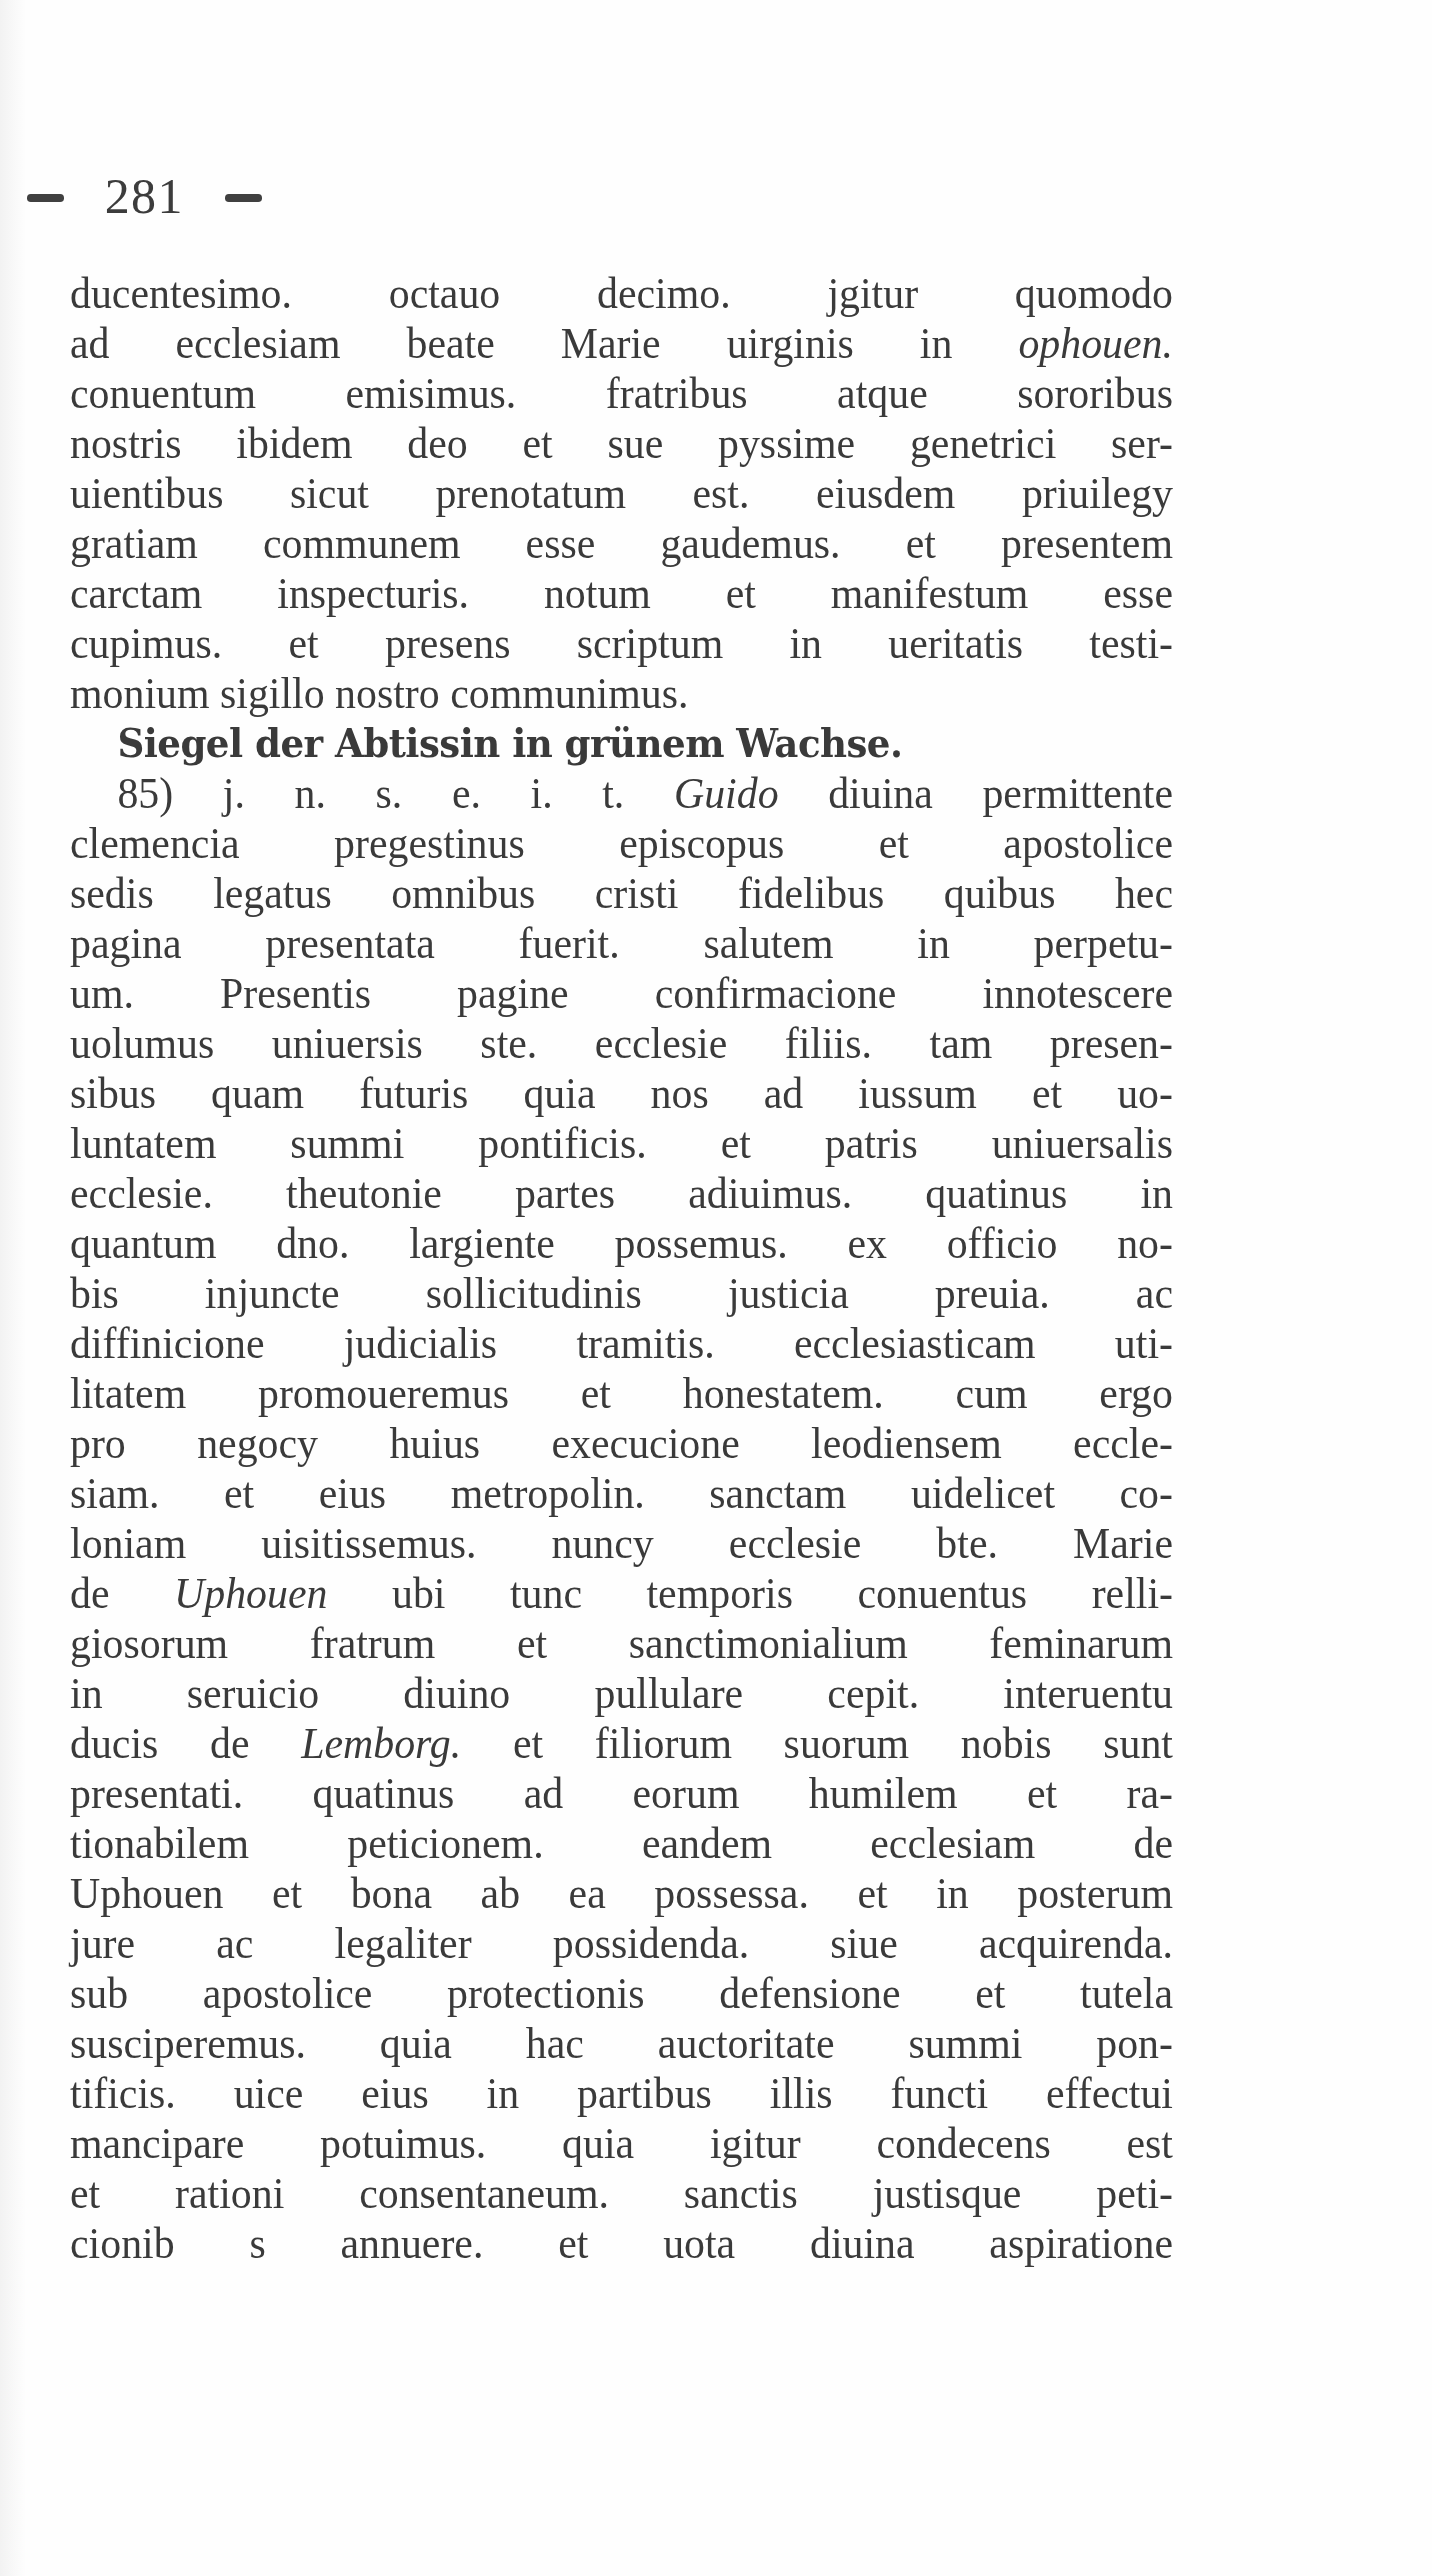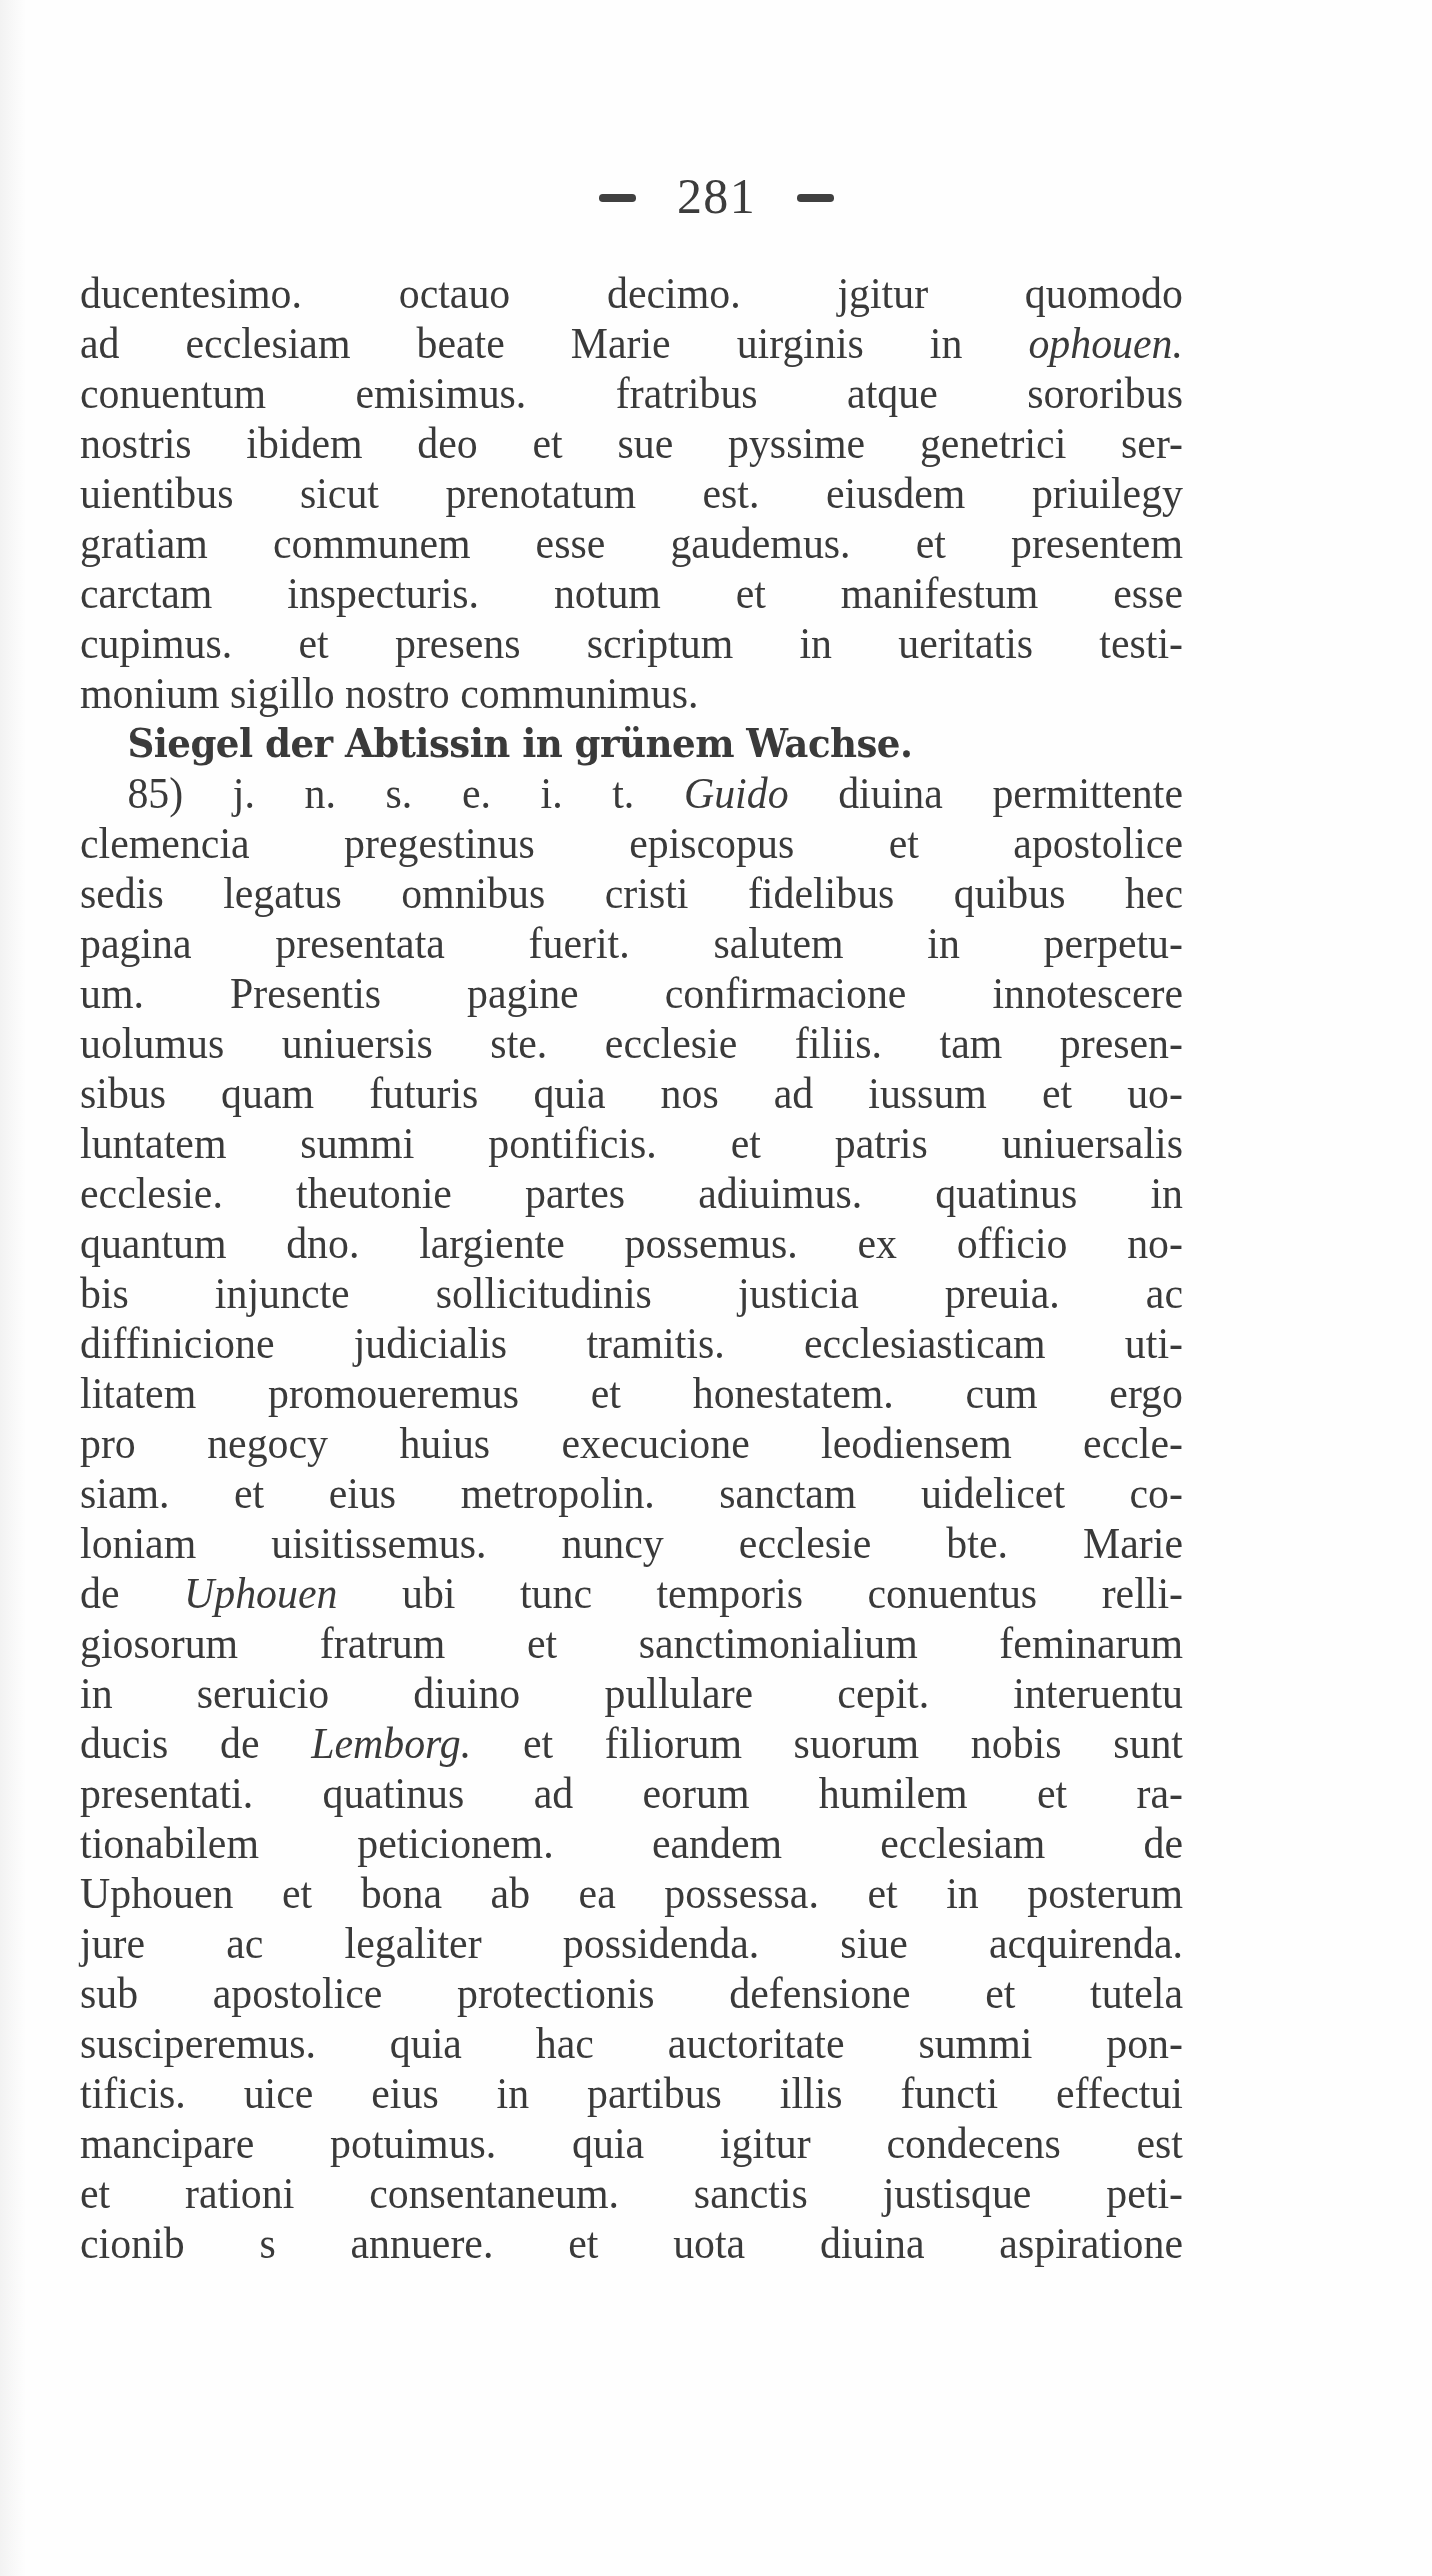--- a/index.html
+++ b/index.html
@@ -26,40 +26,39 @@
     position: absolute;
     left: 0; top: 0;
     width: 25.5px; height: 2576px;
     background: linear-gradient(to right, #f2f2f2, #fefefe);
   }
   .header {
     position: absolute;
     top: 167px;
     left: 0;
     width: 1433px;
-    text-align: center;
     font-family: "Liberation Serif", serif;
     font-size: 50px;
     color: #3c3c3c;
     letter-spacing: 1.3px;
   }
   .header .dash {
     display: inline-block;
     width: 37px;
     height: 7.7px;
     background: #404040;
     border-radius: 3.8px;
     vertical-align: middle;
     margin: 0 27px;
     position: relative;
     top: -3.8px;
   }
   .text-block {
     position: absolute;
-    left: 80px;
+    left: 70px;
     top: 268px;
     width: 1103px;
   }
   .line {
     display: block;
     height: 50px;
     line-height: 50px;
     font-family: "Liberation Serif", serif;
     font-size: 45px;
     white-space: nowrap;

